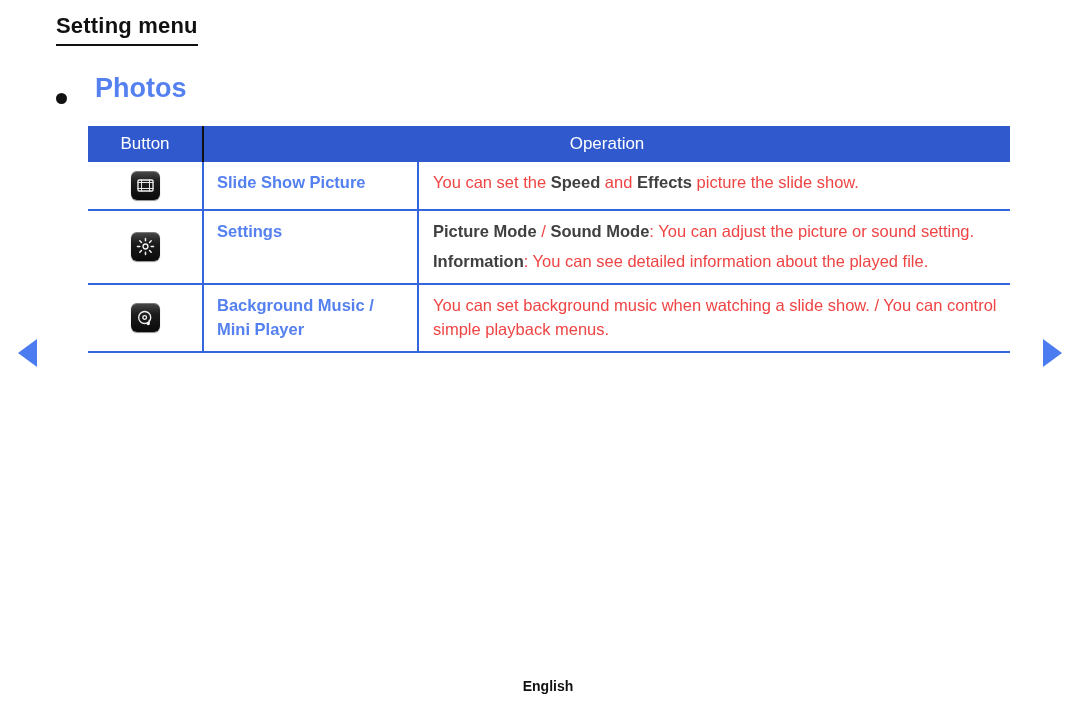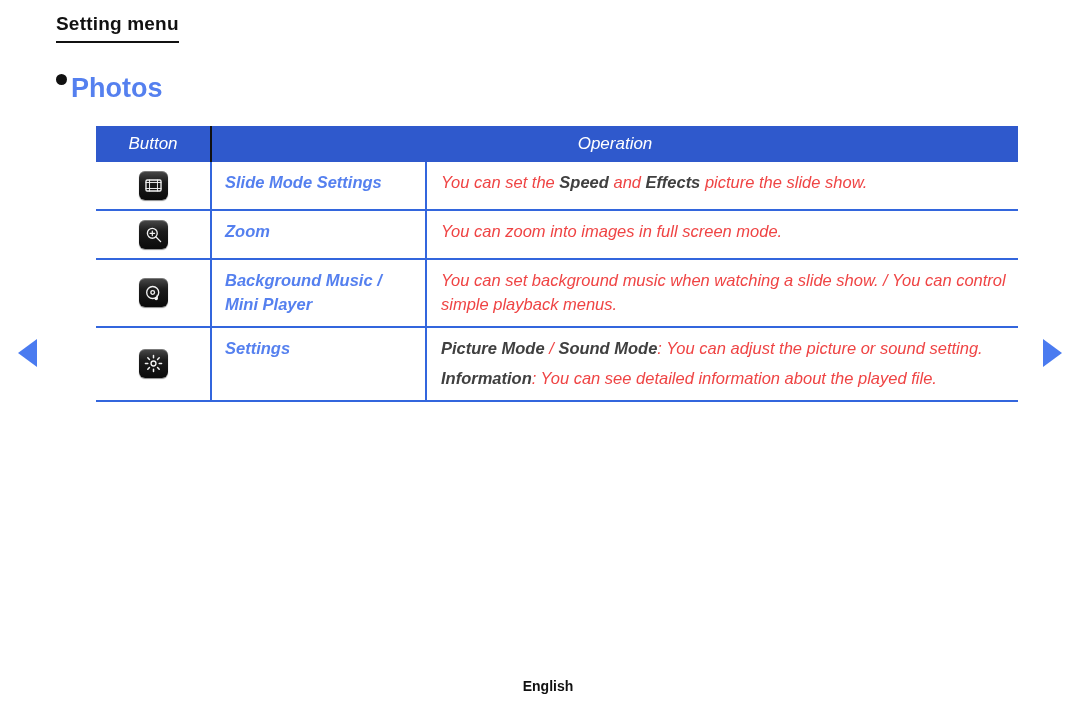--- a/index.html
+++ b/index.html
@@ -14,62 +14,61 @@
     color: #1a1a1a;
     overflow: hidden;
     position: relative;
   }
 
   
   .page-title {
     position: absolute;
     left: 56px;
     top: 14px;
-    font-size: 19px;
+    font-size: 22px;
     font-weight: 700;
     letter-spacing: .2px;
     color: #111111;
     padding-bottom: 6px;
     border-bottom: 2px solid #111111;
     line-height: 1.1;
   }
 
   
   .section-heading {
     position: absolute;
     left: 56px;
     top: 74px;
     display: flex;
-    align-items: flex-start;
-    gap: 4px;
+    align-items: flex-end;
+    gap: 28px;
   }
   .bullet-dot {
     width: 11px;
     height: 11px;
     border-radius: 50%;
     background: #111111;
     display: inline-block;
     flex: 0 0 auto;
   }
   .section-heading-label {
     font-size: 27px;
     font-weight: 700;
     color: #5580ef;
     line-height: 1.1;
   }
 
   
   .op-table {
     position: absolute;
-    left: 96px;
+    left: 88px;
     top: 126px;
     width: 922px;
     border-collapse: collapse;
     table-layout: fixed;
-    font-style: italic;
   }
   .op-table col.c-btn   { width: 115px; }
   .op-table col.c-name  { width: 215px; }
   .op-table col.c-desc  { width: 592px; }
 
   .op-table thead th {
     background: #2f59cc;
     color: #ffffff;
     font-size: 17px;
     font-weight: 400;
@@ -189,64 +188,51 @@
     </tr>
   </thead>
   <tbody id="table-body">
       <tr>
         <td class="cell-btn"><span class="dev-icon">
             <svg width="19" height="19" viewBox="0 0 24 24" fill="none" stroke="#f2f2f2" stroke-width="1.7" stroke-linecap="round" stroke-linejoin="round">
               <rect x="2.5" y="5" width="19" height="14" rx="1.5"></rect>
               <path d="M2.5 8.2h19M2.5 15.8h19M7 5v14M17 5v14" stroke-width="1.2"></path>
             </svg>
           </span></td>
-        <td class="cell-name">Slide Mode Settings</td>
+        <td class="cell-name">Slide Show Picture</td>
         <td class="cell-desc">
           <p><span class="sep">You can set the </span><span class="hl">Speed</span><span class="sep"> and </span><span class="hl">Effects</span><span class="sep"> picture the slide show.</span></p>
         </td>
       </tr>
       <tr>
         <td class="cell-btn"><span class="dev-icon">
             <svg width="19" height="19" viewBox="0 0 24 24" fill="none" stroke="#f2f2f2" stroke-width="1.7" stroke-linecap="round" stroke-linejoin="round">
-              <circle cx="10.5" cy="10.5" r="6.2"></circle>
-              <path d="M15.2 15.2 21 21"></path>
-              <path d="M10.5 7.6v5.8M7.6 10.5h5.8" stroke-width="1.5"></path>
+              <circle cx="12" cy="12" r="3.1"></circle>
+              <path d="M12 1.8v3M12 19.2v3M22.2 12h-3M4.8 12h-3M19.2 4.8l-2.1 2.1M6.9 17.1l-2.1 2.1M19.2 19.2l-2.1-2.1M6.9 6.9 4.8 4.8" stroke-width="1.9"></path>
             </svg>
           </span></td>
-        <td class="cell-name">Zoom</td>
+        <td class="cell-name">Settings</td>
         <td class="cell-desc">
-          <p><span class="sep">You can zoom into images in full screen mode.</span></p>
+          <p><span class="hl">Picture Mode</span><span class="sep"> / </span><span class="hl">Sound Mode</span><span class="sep">: You can adjust the picture or sound setting.</span></p>
+          <p><span class="hl">Information</span><span class="sep">: You can see detailed information about the played file.</span></p>
         </td>
       </tr>
       <tr>
         <td class="cell-btn"><span class="dev-icon">
             <svg width="19" height="19" viewBox="0 0 24 24" fill="none" stroke="#f2f2f2" stroke-width="1.7" stroke-linecap="round" stroke-linejoin="round">
               <circle cx="11" cy="12" r="7.6"></circle>
               <circle cx="11" cy="12" r="2.3" fill="#0a0a0a"></circle>
               <path d="M16.6 15.2v4.6" stroke-width="1.4"></path>
               <circle cx="15.4" cy="19.6" r="1.3" fill="#f2f2f2"></circle>
             </svg>
           </span></td>
         <td class="cell-name">Background Music / Mini Player</td>
         <td class="cell-desc">
           <p><span class="sep">You can set background music when watching a slide show. / You can control simple playback menus.</span></p>
         </td>
       </tr>
-      <tr>
-        <td class="cell-btn"><span class="dev-icon">
-            <svg width="19" height="19" viewBox="0 0 24 24" fill="none" stroke="#f2f2f2" stroke-width="1.7" stroke-linecap="round" stroke-linejoin="round">
-              <circle cx="12" cy="12" r="3.1"></circle>
-              <path d="M12 1.8v3M12 19.2v3M22.2 12h-3M4.8 12h-3M19.2 4.8l-2.1 2.1M6.9 17.1l-2.1 2.1M19.2 19.2l-2.1-2.1M6.9 6.9 4.8 4.8" stroke-width="1.9"></path>
-            </svg>
-          </span></td>
-        <td class="cell-name">Settings</td>
-        <td class="cell-desc">
-          <p><span class="hl">Picture Mode</span><span class="sep"> / </span><span class="hl">Sound Mode</span><span class="sep">: You can adjust the picture or sound setting.</span></p>
-          <p><span class="hl">Information</span><span class="sep">: You can see detailed information about the played file.</span></p>
-        </td>
-      </tr>
     </tbody>
 </table>
 
 <div class="nav-arrow prev"></div>
 <div class="nav-arrow next"></div>
 
 <div class="footer-lang">English</div>
 
 </body></html>

